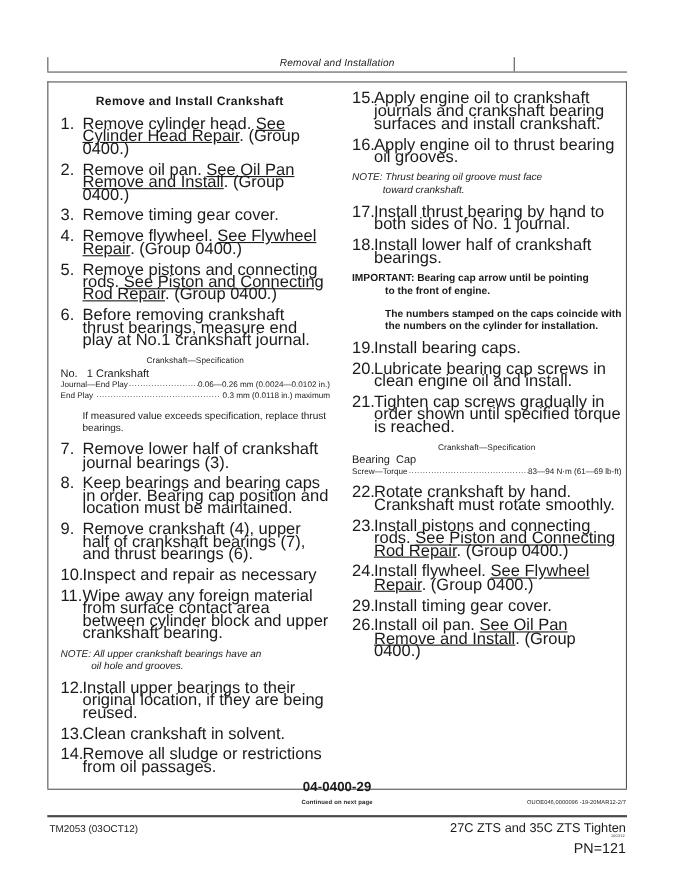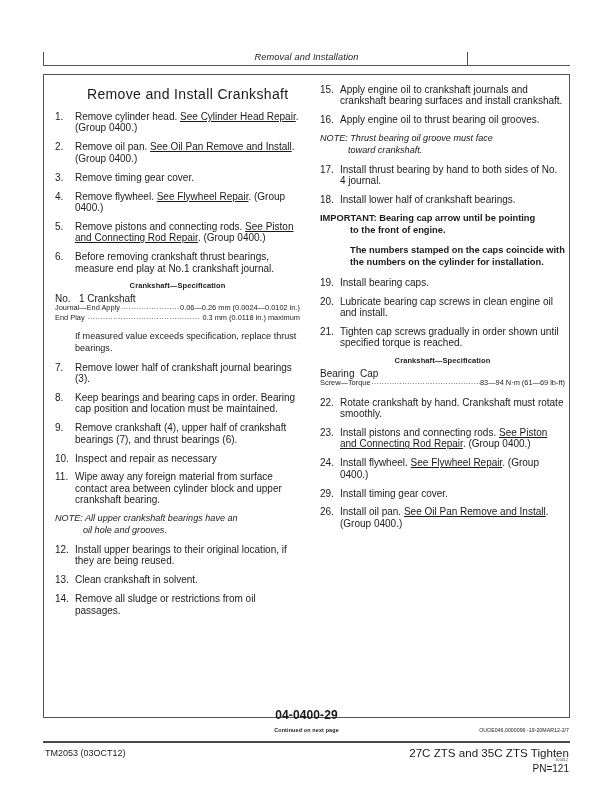--- a/index.html
+++ b/index.html
@@ -84,29 +84,29 @@
     display: flex;
     gap: 20px;
   }
   .col {
     width: 245px;
     flex: 0 0 245px;
   }
 
   
   .section-title {
-    font-size: 14px;
-    font-weight: normal;
+    font-size: 11px;
+    font-weight: bold;
     letter-spacing: 0.35px;
     margin: 2px 0 9px 4px;
     padding-left: 28px;
   }
   .step {
     position: relative;
-    font-size: 10px;
+    font-size: 15px;
     line-height: 11.4px;
     margin-bottom: 7.5px;
     padding-left: 20px;
   }
   .step .num {
     position: absolute;
     left: 0;
     top: 0;
     width: 16px;
     text-align: left;
@@ -158,21 +158,21 @@
   }
 
   
   .spec {
     margin: 4px 0 9px 0;
     font-size: 7.6px;
     line-height: 9.6px;
   }
   .spec-title {
     text-align: center;
-    font-weight: bold;
+    font-weight: normal;
     font-size: 7.5px;
     letter-spacing: 0.1px;
     margin-bottom: 3px;
   }
   .spec-sub {
     font-size: 10px;
     line-height: 9.4px;
     white-space: pre;
   }
   .spec-row {
@@ -257,21 +257,21 @@
     right: 44px;
     top: 758px;
     font-size: 3.4px;
     letter-spacing: 0.2px;
     color: #333;
   }
   .footer-pn {
     position: absolute;
     right: 43px;
     top: 763px;
-    font-size: 10px;
+    font-size: 13px;
     text-align: center;
   }
 </style>
 </head>
 <body>
 
 <div class="header-zone">
   <div class="header-rule-left"></div>
   <div class="header-rule-right"></div>
   <div class="header-title">Removal and Installation</div>
@@ -304,21 +304,21 @@
         <span class="body">Remove pistons and connecting rods.  <u class="ref">See Piston and Connecting Rod Repair</u>.  (Group 0400.)</span>
       </div>
       <div class="step">
         <span class="num">6.</span>
         <span class="body">Before removing crankshaft thrust bearings, measure end play at No.1 crankshaft journal.</span>
       </div>
       <div class="spec">
         <div class="spec-title">Crankshaft—Specification</div>
         <div class="spec-sub">No.   1 Crankshaft</div>
         <div class="spec-row">
-          <span class="lbl">Journal—End Apply</span>
+          <span class="lbl">Journal—End Play</span>
           <span class="dots">........................................................................................................................</span>
           <span class="val">0.06—0.26 mm (0.0024—0.0102 in.)</span>
         </div>
         <div class="spec-row">
           <span class="lbl">End Play </span>
           <span class="dots">........................................................................................................................</span>
           <span class="val"> 0.3 mm (0.0118 in.) maximum</span>
         </div>
       </div>
       <div class="cont-para">If measured value exceeds specification, replace thrust bearings.</div>
@@ -361,21 +361,21 @@
         <span class="num">15.</span>
         <span class="body">Apply engine oil to crankshaft journals and crankshaft bearing surfaces and install crankshaft.</span>
       </div>
       <div class="step wide">
         <span class="num">16.</span>
         <span class="body">Apply engine oil to thrust bearing oil grooves.</span>
       </div>
       <div class="note"><span class="lead">NOTE: Thrust bearing oil groove must face</span><span class="indent">toward crankshaft.</span></div>
       <div class="step wide">
         <span class="num">17.</span>
-        <span class="body">Install thrust bearing by hand to both sides of No.  4 journal.</span>
+        <span class="body">Install thrust bearing by hand to both sides of No.  1 journal.</span>
       </div>
       <div class="step wide">
         <span class="num">18.</span>
         <span class="body">Install lower half of crankshaft bearings.</span>
       </div>
       <div class="important"><span>IMPORTANT: Bearing cap arrow until be pointing</span><span class="indent">to the front of engine.</span><span class="para2">The numbers stamped on the caps coincide with the numbers on the cylinder for installation.</span></div>
       <div class="step wide">
         <span class="num">19.</span>
         <span class="body">Install bearing caps.</span>
       </div>

